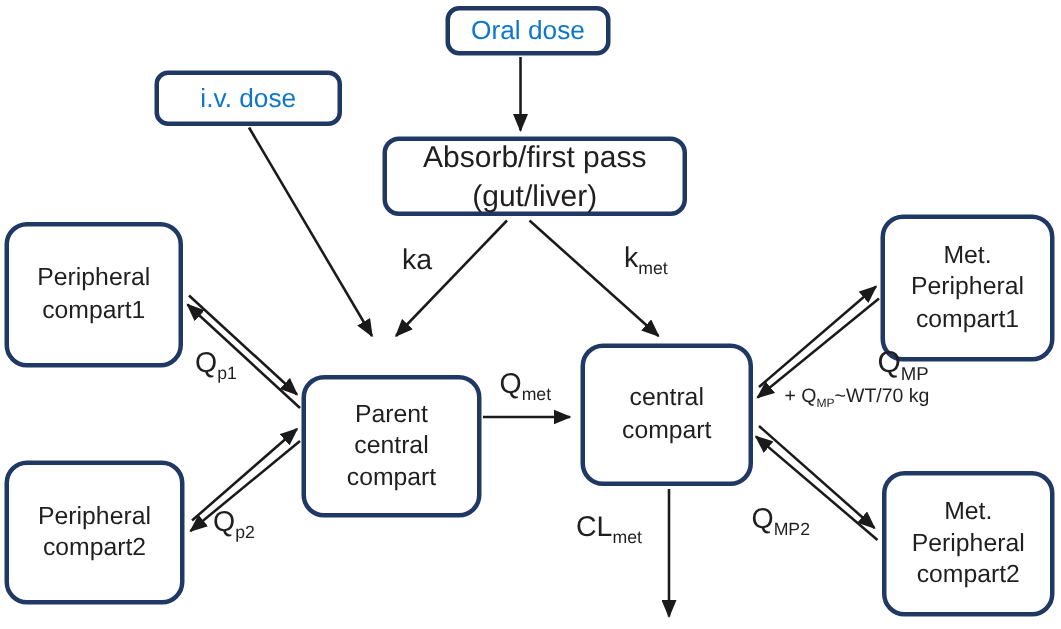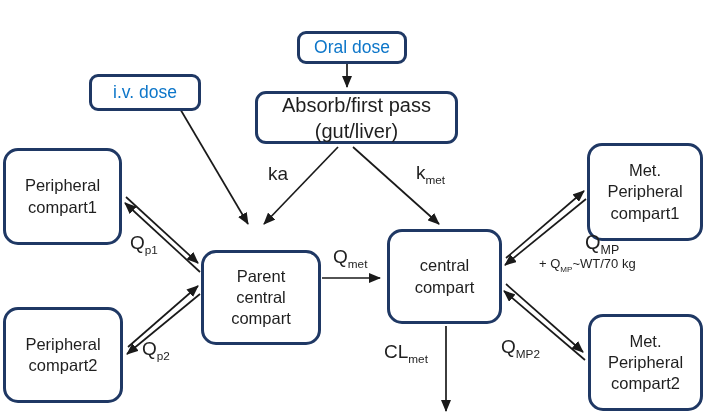--- a/index.html
+++ b/index.html
@@ -15,21 +15,21 @@
     font-family:"Liberation Sans", sans-serif;color:var(--text);overflow:hidden;
   }
   svg.arrows{position:absolute;left:0;top:0;width:707px;height:419px;}
   svg.arrows line{stroke:var(--arrow);stroke-width:1.7;}
   .box{
     position:absolute;border:3px solid var(--box-border);background:#fff;
     display:flex;flex-direction:column;align-items:center;justify-content:center;
     box-sizing:border-box;text-align:center;
   }
   .box.big{border-radius:15px;font-size:16.5px;line-height:1.28;}
-  .box.dose{border-radius:9px;font-size:17.5px;color:var(--dose-text);margin-top:27px;}
+  .box.dose{border-radius:9px;font-size:17.5px;color:var(--dose-text);}
   .box.absorb{border-radius:11px;font-size:20px;line-height:1.3;}
   .lbl{position:absolute;font-size:19px;color:var(--text);white-space:nowrap;}
   .lbl sub{font-size:0.62em;}
   .lbl.qbig{font-size:19px;}
   .lbl.small{font-size:13px;}
 </style>
 </head>
 <body>
 
 <div id="canvas">
@@ -56,21 +56,21 @@
     <line x1="506" y1="258" x2="584" y2="191" marker-end="url(#ah)"></line>
     <line x1="586" y1="199" x2="505" y2="265" marker-end="url(#ah)"></line>
 
     <line x1="506" y1="284" x2="583" y2="352" marker-end="url(#ah)"></line>
     <line x1="585" y1="360" x2="504" y2="291" marker-end="url(#ah)"></line>
   </svg>
 
   <div class="box dose" style="left:297px;top:4px;width:110px;height:33px;">
     <span>Oral dose</span>
   </div>
-  <div class="box dose" style="left:89px;top:47px;width:112px;height:37px;">
+  <div class="box dose" style="left:103px;top:47px;width:125px;height:37px;">
     <span>i.v. dose</span>
   </div>
 
   <div class="box absorb" style="left:255px;top:91px;width:203px;height:53px;">
     <div>Absorb/first pass</div>
     <div>(gut/liver)</div>
   </div>
 
   <div class="box big" style="left:3px;top:148px;width:119px;height:97px;">
     <div>Peripheral</div>
@@ -113,21 +113,21 @@
   </div>
   <div class="lbl qbig" style="left:130px;top:232px;">
     <span>Q</span><sub>p1</sub>
   </div>
   <div class="lbl qbig" style="left:142px;top:338px;">
     <span>Q</span><sub>p2</sub>
   </div>
   <div class="lbl qbig" style="left:550px;top:231px;font-size:20px;margin-left:35px;">
     <span>Q</span><sub>MP</sub>
   </div>
-  <div class="lbl small" style="left:539px;top:256px;">
+  <div class="lbl small" style="left:523px;top:256px;">
     <span>+ Q</span><sub>MP</sub><span>~WT/70 kg</span>
   </div>
   <div class="lbl qbig" style="left:501px;top:336px;">
     <span>Q</span><sub>MP2</sub>
   </div>
   <div class="lbl qbig" style="left:384px;top:341px;">
     <span>CL</span><sub>met</sub>
   </div>
 
 </div>

